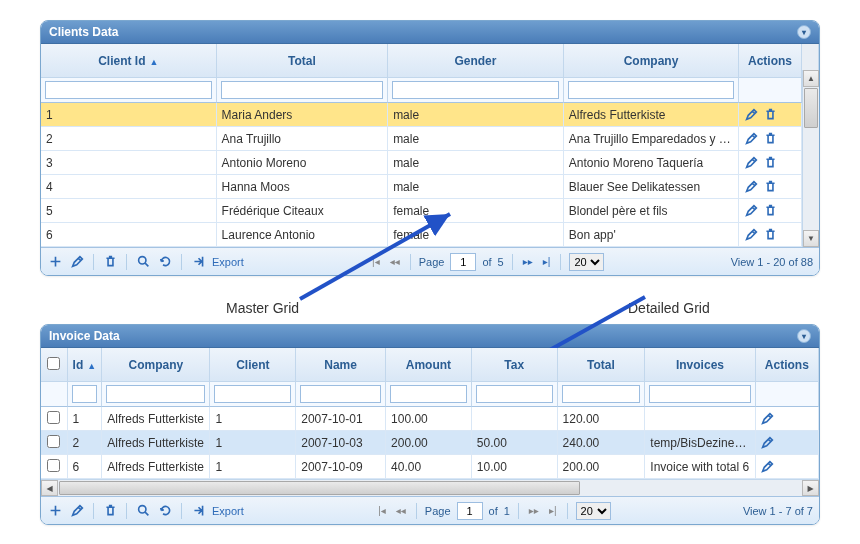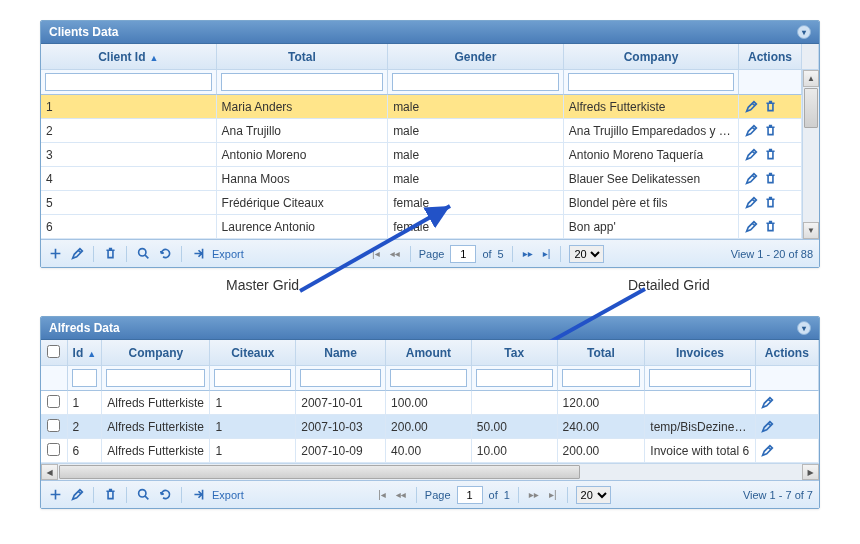--- a/index.html
+++ b/index.html
@@ -1,22 +1,22 @@
 <!DOCTYPE html>
 <html><head>
 <meta charset="utf-8">
 <style>
   *{box-sizing:border-box;margin:0;padding:0}
   body{font-family:Arial,Helvetica,sans-serif;font-size:12px;background:#fff;color:#333;padding:20px 40px;width:860px}
-  .panel{border:1px solid #7ba7cf;border-radius:2px;overflow:hidden;margin-bottom:8px;box-shadow:0 1px 2px rgba(0,0,0,.08)}
+  .panel{border:1px solid #7ba7cf;border-radius:8px;overflow:hidden;margin-bottom:8px;box-shadow:0 1px 2px rgba(0,0,0,.08)}
   .panel-hdr{background:linear-gradient(#6e9ecf,#4a7db8);color:#fff;font-weight:bold;font-size:12px;padding:4px 8px;display:flex;align-items:center;justify-content:space-between;border-bottom:1px solid #3e6ea3}
   .collapse-btn{width:14px;height:14px;border-radius:50%;background:#cfe1f3;border:1px solid #8fb5db;display:flex;align-items:center;justify-content:center;cursor:pointer;font-size:8px;color:#2b5d93}
   .grid-wrap{position:relative}
   table.grid{width:100%;border-collapse:separate;border-spacing:0;background:#fff;table-layout:fixed}
-  .grid th{background:linear-gradient(#eef4fb,#d9e7f6);color:#2b5d93;font-weight:bold;font-size:12px;height:26px;border-right:1px solid #c2d7ec;border-bottom:1px solid #c2d7ec;text-align:center;position:relative}
+  .grid th{background:linear-gradient(#eef4fb,#d9e7f6);color:#2b5d93;font-weight:bold;font-size:12px;height:34px;border-right:1px solid #c2d7ec;border-bottom:1px solid #c2d7ec;text-align:center;position:relative}
   .grid th .sort{margin-left:4px;color:#2b71c7;font-size:9px}
   .filter-row td{background:#f4f9ff;padding:3px 4px;border-right:1px solid #c2d7ec;border-bottom:1px solid #a5c3e2}
   .filter-row input{width:100%;border:1px solid #9cbde0;height:18px;padding:0 2px;font-size:11px;background:#fff}
   .grid tbody tr.data td{height:24px;border-right:1px solid #d9e7f6;border-bottom:1px solid #d9e7f6;padding:0 5px;white-space:nowrap;overflow:hidden;text-overflow:ellipsis}
   .grid tbody tr.hl td{background:#ffe58a}
   .grid tbody tr.sel td{background:#d4e6f8}
   .actcell{text-align:left;padding:0 4px!important}
   .ic{display:inline-flex;width:16px;height:16px;align-items:center;justify-content:center;color:#2e6bb8;cursor:pointer;vertical-align:middle}
   .ic svg{width:13px;height:13px;stroke:#2e6bb8;stroke-width:2;fill:none}
   .ic.trash svg{stroke:#2e6bb8}
@@ -25,21 +25,21 @@
   .scrollbar-v .thumb{margin:1px;height:40px;background:linear-gradient(#eaeaea,#cfcfcf);border:1px solid #a8a8a8;border-radius:1px}
   .pager{background:linear-gradient(#eef4fb,#dbeaf9);border-top:1px solid #a5c3e2;height:28px;display:flex;align-items:center;padding:0 6px;gap:6px;color:#2b5d93;font-size:11px}
   .pager .sep{width:1px;height:16px;background:#b4cfe8;margin:0 2px}
   .pager .pbtn{color:#888;font-size:10px;cursor:pointer;padding:0 2px}
   .pager .pbtn.on{color:#2e6bb8}
   .pager input.page{width:26px;height:18px;border:1px solid #9cbde0;text-align:center;font-size:11px}
   .pager select{height:18px;border:1px solid #9cbde0;font-size:11px}
   .pager .spacer{flex:1}
   .pager .export{color:#2e6bb8;cursor:pointer}
   .labels{position:relative;height:36px;margin:0 0 4px 0}
-  .lbl{position:absolute;top:1px;font-size:14px;color:#333}
+  .lbl{position:absolute;top:16px;font-size:14px;color:#333}
   .scrollbar-h{height:17px;background:#e9eef4;border-top:1px solid #c2d7ec;display:flex}
   .scrollbar-h .arr{width:17px;background:linear-gradient(#f4f4f4,#dedede);border:1px solid #b8b8b8;display:flex;align-items:center;justify-content:center;font-size:8px;color:#555}
   .scrollbar-h .track{flex:1;position:relative}
   .scrollbar-h .thumb{position:absolute;top:1px;bottom:1px;left:1px;width:70%;background:linear-gradient(#eaeaea,#cfcfcf);border:1px solid #a8a8a8;border-radius:1px}
   .chk{width:13px;height:13px}
   .arrows{position:absolute;pointer-events:none}
 </style>
 </head>
 <body>
 
@@ -252,21 +252,21 @@
         <marker id="ah2" markerWidth="8" markerHeight="8" refX="6" refY="3" orient="auto">
           <path d="M0 0L6 3L0 6z" fill="#2252c7"></path>
         </marker>
       </defs>
       <path d="M205 5 L20 108" stroke="#2252c7" stroke-width="4" marker-end="url(#ah2)"></path>
     </svg>
 </div>
 
 <div class="panel">
   <div class="panel-hdr">
-    <span>Alfreds Data</span>
+    <span>Invoice Data</span>
     <span class="collapse-btn">▾</span>
   </div>
   <div class="grid-wrap">
     <table class="grid">
       <colgroup>
           <col style="width:26px">
           <col style="width:34px">
           <col style="width:106px">
           <col style="width:84px">
           <col style="width:88px">
@@ -274,21 +274,21 @@
           <col style="width:84px">
           <col style="width:86px">
           <col style="width:108px">
           <col style="width:62px">
         </colgroup>
       <thead>
         <tr>
           <th><input type="checkbox" class="chk" style=""></th>
           <th><span>Id</span><span class="sort">▲</span></th>
           <th><span>Company</span></th>
-          <th><span>Citeaux</span></th>
+          <th><span>Client</span></th>
           <th><span>Name</span></th>
           <th><span>Amount</span></th>
           <th><span>Tax</span></th>
           <th><span>Total</span></th>
           <th><span>Invoices</span></th>
           <th><span>Actions</span></th>
         </tr>
         <tr class="filter-row">
           <td></td>
           <td><input style=""></td>

